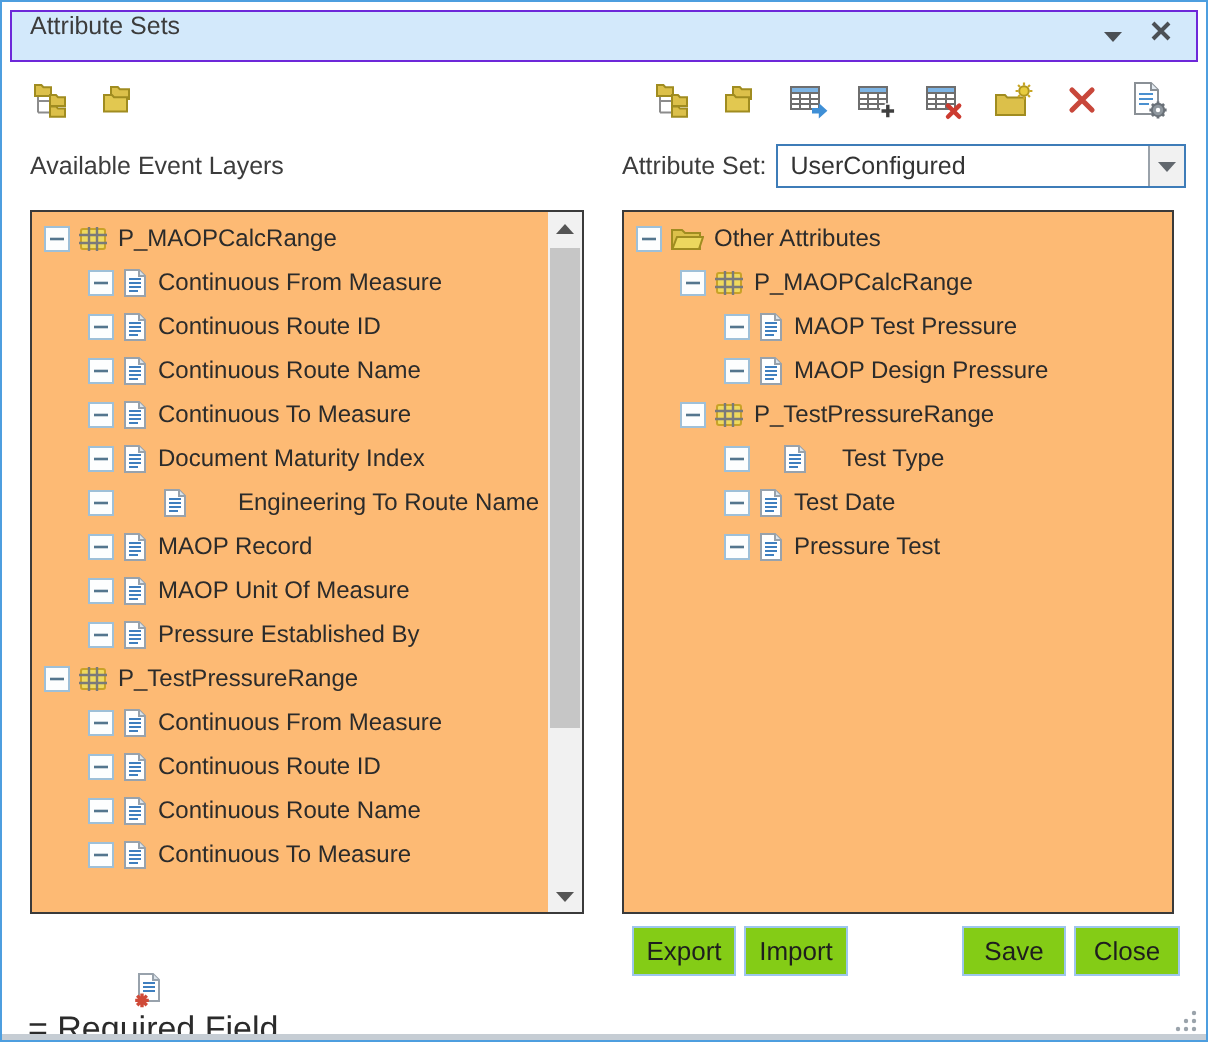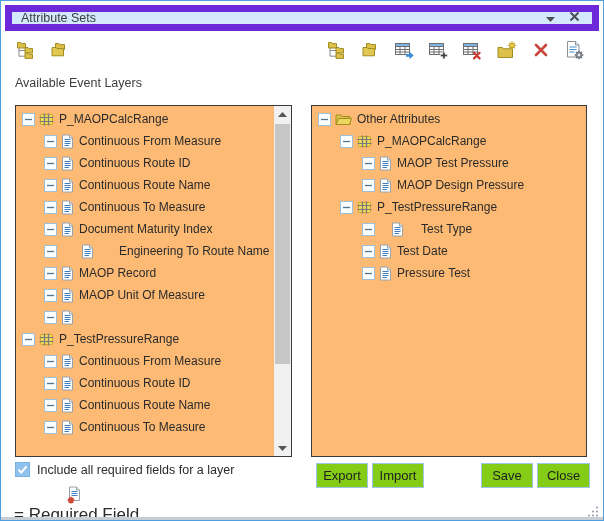--- a/index.html
+++ b/index.html
@@ -11,22 +11,22 @@
     background:#ffffff;border:1px solid #4d9edf;overflow:hidden;
   }
   .dialog::after{
     content:"";position:absolute;left:0;right:0;bottom:0;height:3px;
     background:#c6cdd4;
   }
 
   
   .titlebar{
     position:absolute;left:4px;right:4px;top:4px;height:26px;
-    background:#d3e9fb;border:7px solid #6d28d9;
-    display:flex;align-items:center;padding:0 9px;
+    background:#d3e9fb;border:1px solid #6d28d9;
+    display:flex;padding:0 9px;
   }
   .titlebar .title{font-size:12.5px;color:#3c3c3c;flex:1;}
   .tb-ctrl{display:inline-flex;align-items:center;justify-content:center;
     width:18px;height:18px;cursor:pointer;margin-left:6px;}
 
   
   .toolbar{
     position:absolute;left:14px;right:18px;top:36px;height:26px;
     display:flex;justify-content:space-between;align-items:center;
   }
@@ -212,20 +212,31 @@
               <circle cx="14" cy="15" r="3.1" fill="#8f979e" stroke="#6a7178"></circle>
               <circle cx="14" cy="15" r="1.1" fill="#fff"></circle>
             </svg>
           </span>
         </span>
       </div>
   </div>
 
   <div class="labels-row">
     <span class="avail-label">Available Event Layers</span>
+    <div class="attrset-wrap">
+      <span class="attrset-label">Attribute Set:</span>
+      <div class="dropdown">
+        <span class="dd-value">UserConfigured</span>
+        <span class="dd-btn">
+          <svg width="9" height="5">
+              <path d="M0 0 h9 l-4.5 5 z" fill="#62686e"></path>
+            </svg>
+        </span>
+      </div>
+    </div>
   </div>
 
   <div class="panel left">
     <div class="tree">
         <div class="tree-row" style="padding-left: 6px;">
           <span class="expander">
             <svg width="13" height="13" viewBox="0 0 13 13">
               <rect x="0.5" y="0.5" width="12" height="12" fill="#fdfefe" stroke="#9fc0d8"></rect>
               <path d="M3 6.5 H10" stroke="#54768e" stroke-width="1.3"></path>
             </svg>
@@ -373,20 +384,21 @@
               <path d="M3 6.5 H10" stroke="#54768e" stroke-width="1.3"></path>
             </svg>
           </span>
           <span class="node-icon">
             <svg width="13" height="15" viewBox="0 0 13 15">
               <path d="M1.5 1 H8.5 L11.5 4 V14 H1.5 z" fill="#fff" stroke="#98a2ac"></path>
               <path d="M8.5 1 V4 H11.5" fill="#dbe4ec" stroke="#98a2ac"></path>
               <path d="M3.5 5.5 H9.5 M3.5 7.5 H9.5 M3.5 9.5 H9.5 M3.5 11.5 H8" stroke="#3f7fbf" stroke-width="1.1"></path>
             </svg>
           </span>
+          <span class="node-label">Pressure Established By</span>
         </div>
         <div class="tree-row" style="padding-left: 6px;">
           <span class="expander">
             <svg width="13" height="13" viewBox="0 0 13 13">
               <rect x="0.5" y="0.5" width="12" height="12" fill="#fdfefe" stroke="#9fc0d8"></rect>
               <path d="M3 6.5 H10" stroke="#54768e" stroke-width="1.3"></path>
             </svg>
           </span>
           <span class="node-icon">
             <svg width="15" height="13" viewBox="0 0 15 13">
@@ -599,29 +611,20 @@
               <path d="M1.5 1 H8.5 L11.5 4 V14 H1.5 z" fill="#fff" stroke="#98a2ac"></path>
               <path d="M8.5 1 V4 H11.5" fill="#dbe4ec" stroke="#98a2ac"></path>
               <path d="M3.5 5.5 H9.5 M3.5 7.5 H9.5 M3.5 9.5 H9.5 M3.5 11.5 H8" stroke="#3f7fbf" stroke-width="1.1"></path>
             </svg>
           </span>
           <span class="node-label">Pressure Test</span>
         </div>
       </div>
   </div>
 
-  <div class="chk-row">
-    <span class="checkbox">
-      <svg width="15" height="15">
-        <rect x="0.5" y="0.5" width="14" height="14" fill="#8fc2ed" stroke="#79b1e2"></rect>
-        <path d="M3.5 7.8 L6.3 10.6 L11.5 4.4" stroke="#ffffff" stroke-width="2" fill="none"></path>
-      </svg>
-    </span>
-    <span>Include all required fields for a layer</span>
-  </div>
 
   <div class="legend-row">
     <span class="legend-icon">
       <svg width="17" height="19" viewBox="0 0 17 19">
         <path d="M3.5 1 H10.5 L13.5 4 V14.5 H3.5 z" fill="#ffffff" stroke="#98a2ac"></path>
         <path d="M10.5 1 V4 H13.5" fill="#dbe4ec" stroke="#98a2ac"></path>
         <path d="M5.5 5.5 H11.5 M5.5 7.5 H11.5 M5.5 9.5 H11.5" stroke="#3f7fbf" stroke-width="1.1"></path>
         <g transform="translate(5,14.2)">
           <path d="M0 -3.4 V3.4 M-3.4 0 H3.4 M-2.4 -2.4 L2.4 2.4 M2.4 -2.4 L-2.4 2.4" stroke="#cf4a38" stroke-width="1.7"></path>
         </g>

